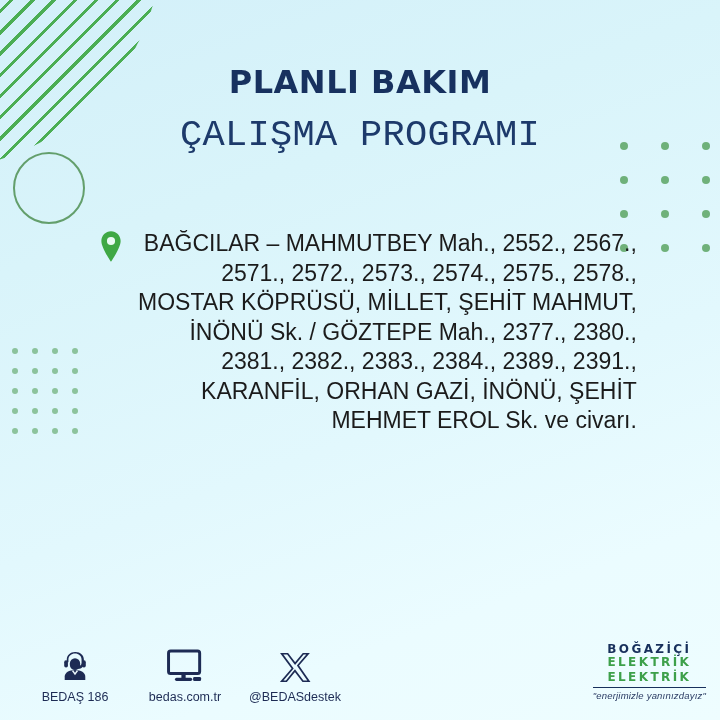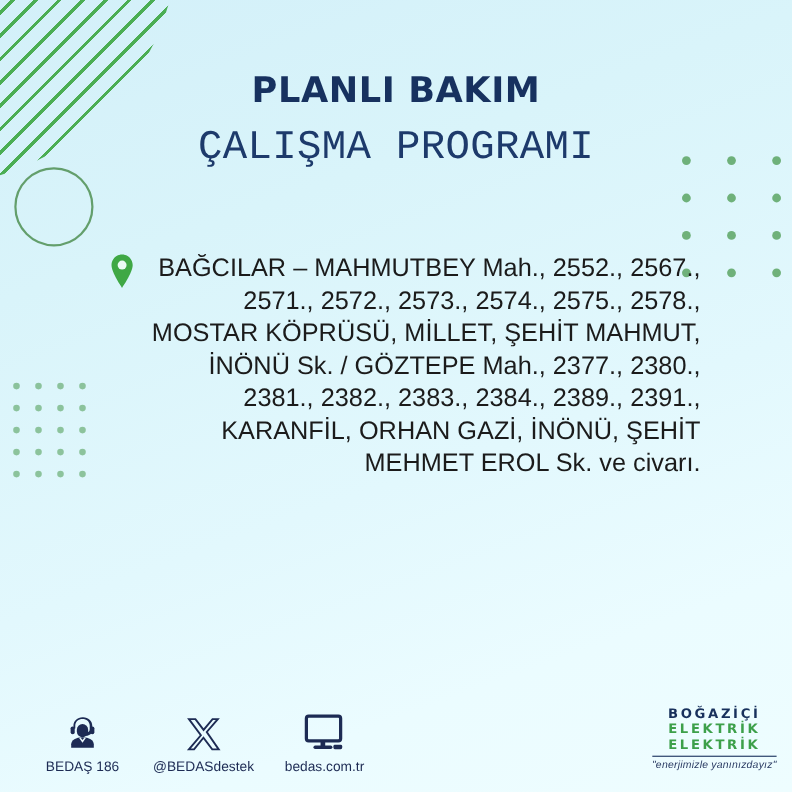--- a/index.html
+++ b/index.html
@@ -288,39 +288,39 @@
             <path d="M14 8.0a4.0 4.0 0 0 0-4.0 4.0v1.2a4.0 4.0 0 0 0 8.0 0V12a4.0 4.0 0 0 0-4.0-4.0z" fill="#1d2b54"></path>
             <path d="M14 17.2c-4.6 0-8.0 2.2-8.0 5.0v2.6h16v-2.6c0-2.8-3.4-5.0-8.0-5.0z" fill="#1d2b54"></path>
             <path d="M11.6 17.8 14 21.2l2.4-3.4-1.0-.4-1.4 1.9-1.4-1.9z" fill="#eaf6fb"></path>
           </svg>
         </div>
         <div class="c-label">BEDAŞ 186</div>
       </div>
 
       <div class="contact">
         <div class="c-ico">
-          <svg width="33" height="33" viewBox="0 0 24 24" aria-hidden="true">
-            <path d="M2.0 2.0h4.3l5.4 7.1L17.6 2.0h3.5l-7.3 8.5 7.9 11.5h-4.3l-5.8-7.7-6.2 7.7H2.0l7.9-9.3z" fill="none" stroke="#1d2b54" stroke-width="1.25"></path>
-          </svg>
-        </div>
-        <div class="c-label">@BEDASdestek</div>
-      </div>
-
-      <div class="contact">
-        <div class="c-ico">
           <svg width="40" height="36" viewBox="0 0 30 28" aria-hidden="true">
             <rect x="2.2" y="2.4" width="24.2" height="17.4" rx="1.6" fill="none" stroke="#1d2b54" stroke-width="2.3"></rect>
             <rect x="12.2" y="19.6" width="3.3" height="4.2" fill="#1d2b54"></rect>
             <rect x="7.2" y="23.2" width="13.4" height="2.4" rx="1.2" fill="#1d2b54"></rect>
             <rect x="21.3" y="22.6" width="6.2" height="3.1" rx="1.0" fill="#1d2b54"></rect>
           </svg>
         </div>
         <div class="c-label">bedas.com.tr</div>
       </div>
 
+      <div class="contact">
+        <div class="c-ico">
+          <svg width="33" height="33" viewBox="0 0 24 24" aria-hidden="true">
+            <path d="M2.0 2.0h4.3l5.4 7.1L17.6 2.0h3.5l-7.3 8.5 7.9 11.5h-4.3l-5.8-7.7-6.2 7.7H2.0l7.9-9.3z" fill="none" stroke="#1d2b54" stroke-width="1.25"></path>
+          </svg>
+        </div>
+        <div class="c-label">@BEDASdestek</div>
+      </div>
+
     </div>
 
     <div class="brand">
       <div class="brand-line" id="brand-1">BOĞAZİÇİ</div>
       <div class="brand-line" id="brand-2">ELEKTRİK</div>
       <div class="brand-line" id="brand-3">ELEKTRİK</div>
       <div class="brand-rule"></div>
       <div class="brand-tag">"enerjimizle yanınızdayız"</div>
     </div>
 

